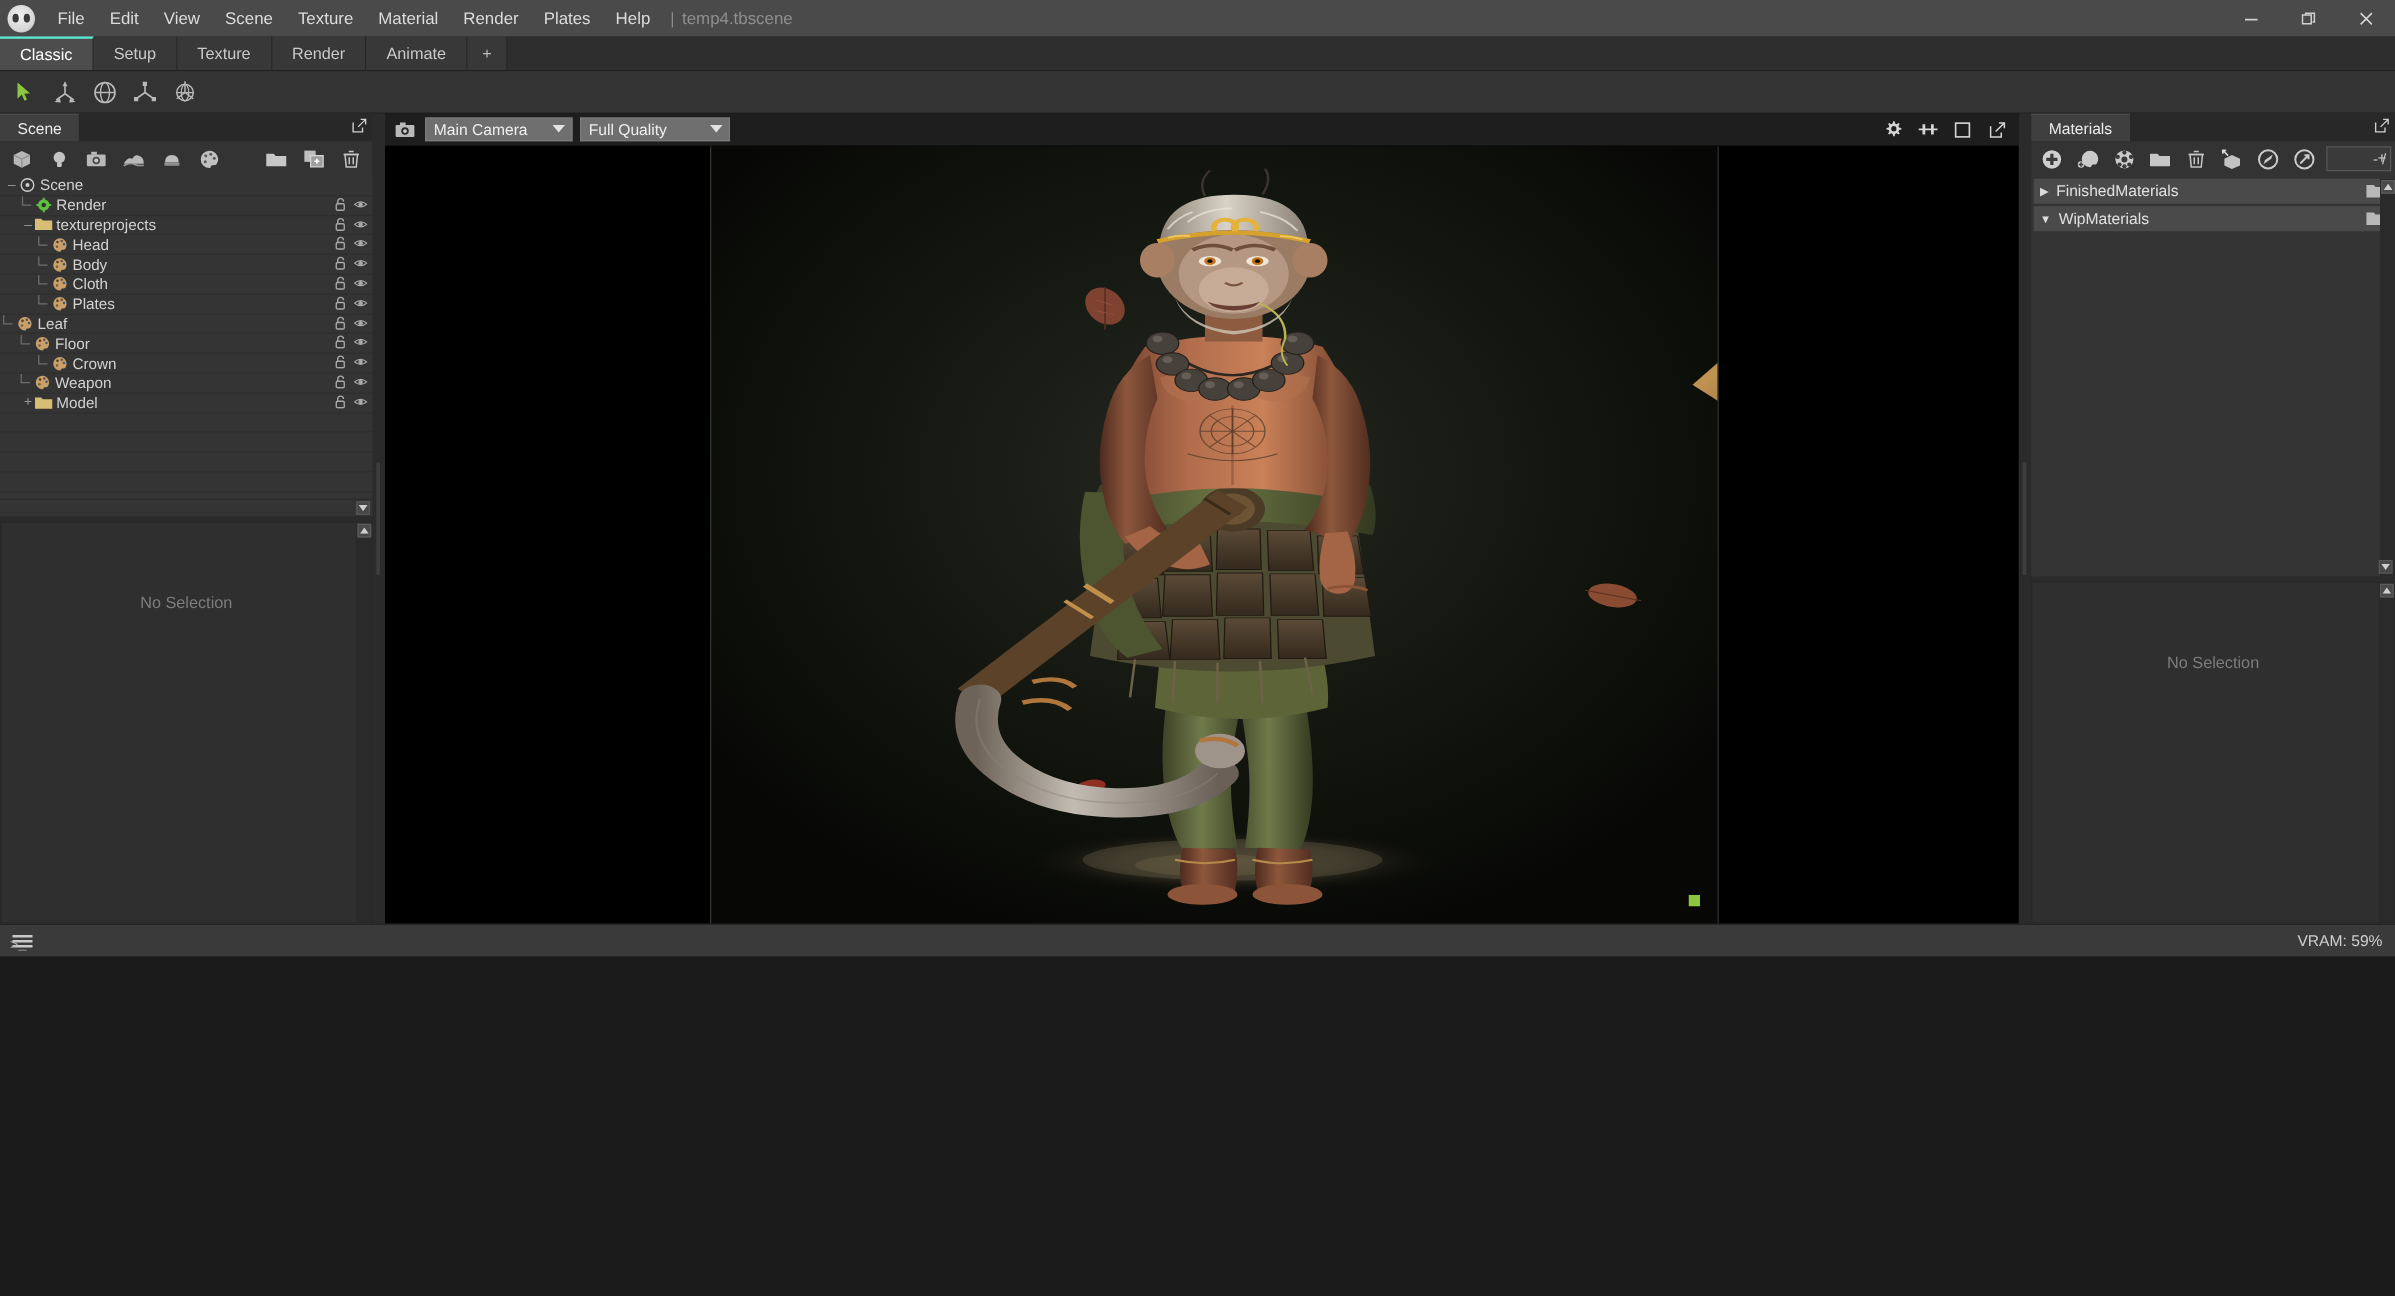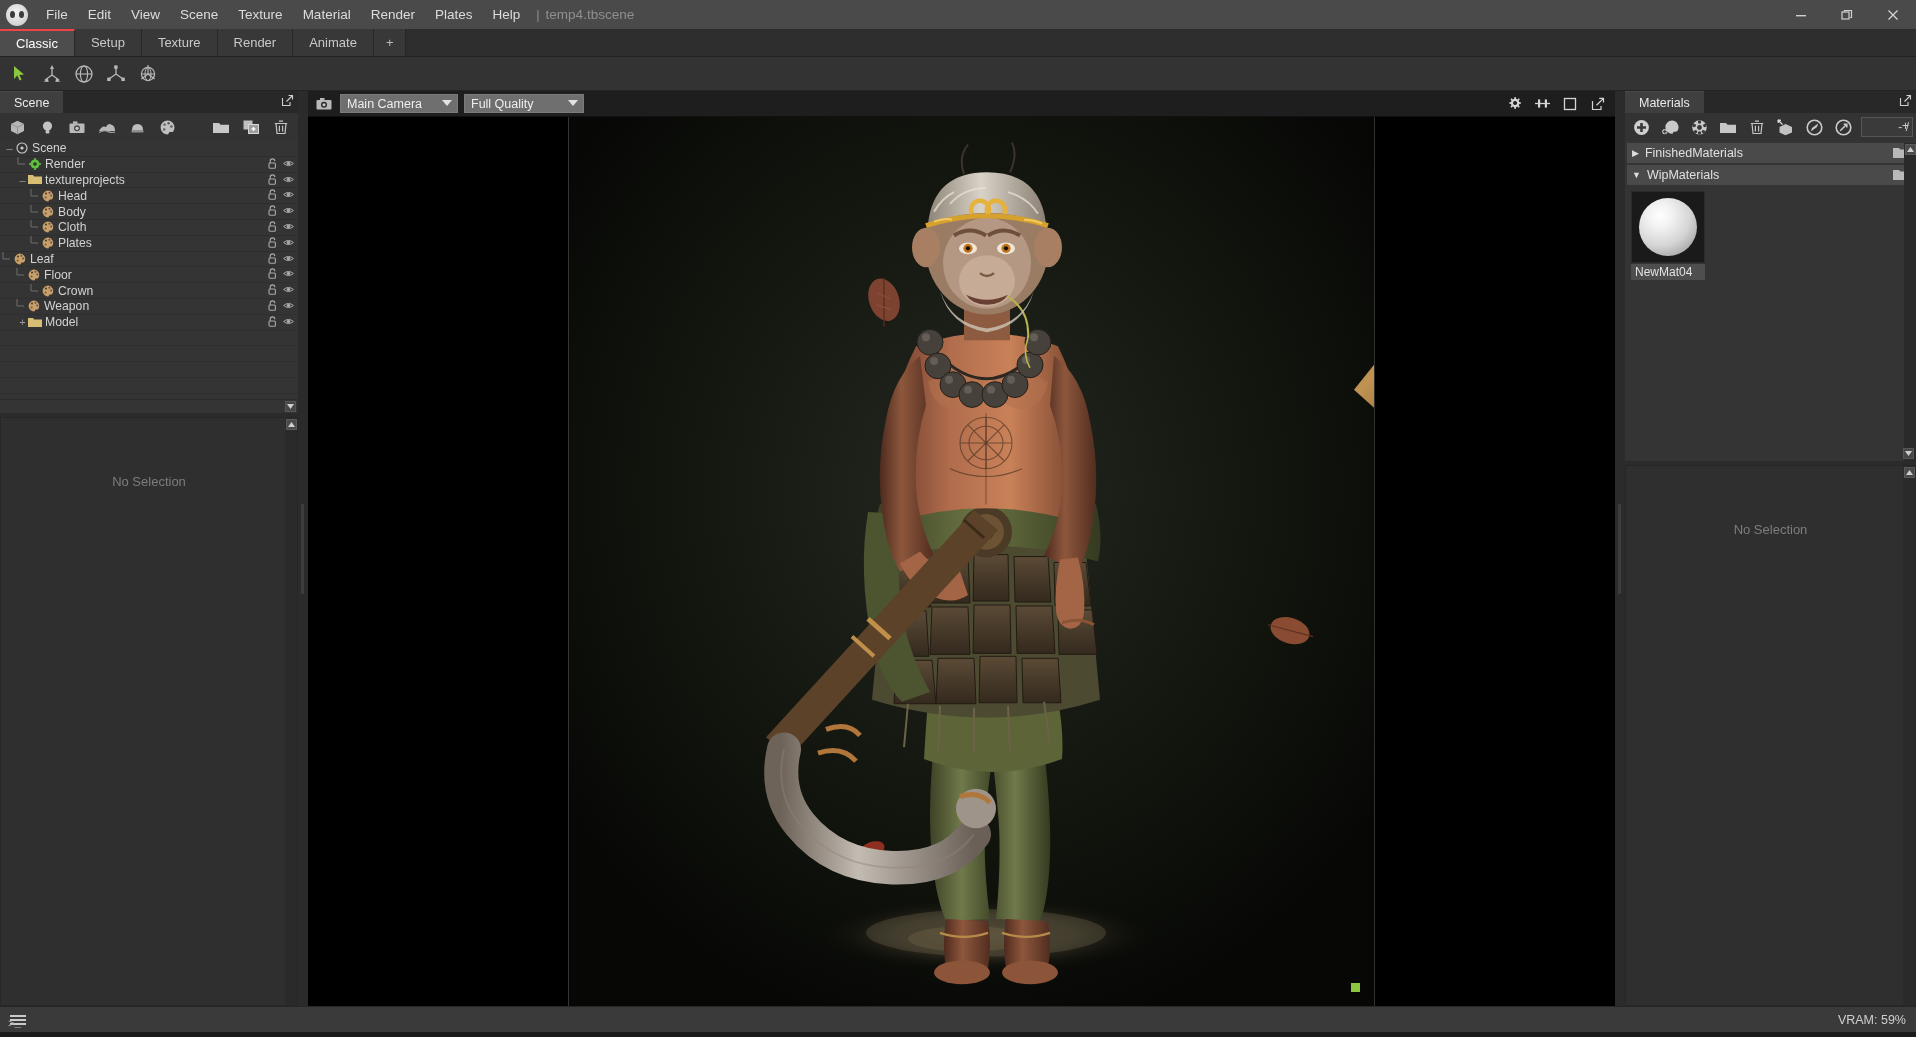--- a/index.html
+++ b/index.html
@@ -3,21 +3,21 @@
 <meta charset="utf-8">
 <style>
   * { box-sizing: border-box; margin:0; padding:0; }
   html,body{ background:#1b1b1b; }
   body{
     width:1916px; height:1037px; overflow:hidden;
     font-family:"Liberation Sans", sans-serif;
     font-size:13px; color:#c8c8c8;
     -webkit-font-smoothing:antialiased;
   }
-  .app{ position:relative; width:1916px; height:1032px; background:#2b2b2b; display:flex; flex-direction:column; }
+  .app{ position:relative; width:1916px; height:765px; background:#2b2b2b; display:flex; flex-direction:column; }
 
   
   .menubar{
     height:29px; background:#4a4a4a; display:flex; align-items:center;
     flex:0 0 29px; position:relative;
   }
   .logo{
     width:22px;height:22px;margin:0 8px 0 6px;border-radius:50%;
     background:radial-gradient(circle at 45% 40%, #f2f2f2 0%, #d8d8d8 60%, #b8b8b8 100%);
     position:relative; flex:0 0 22px;
@@ -35,21 +35,21 @@
   .wincontrols{ position:absolute; right:0; top:0; height:29px; display:flex; }
   .wc{ width:46px;height:29px; display:flex;align-items:center;justify-content:center; color:#d0d0d0; }
 
   
   .layouttabs{ height:28px; background:#2e2e2e; display:flex; align-items:stretch; flex:0 0 28px;
     border-bottom:1px solid #222; }
   .ltab{
     padding:0 16px; display:flex;align-items:center; font-size:13px; color:#c9c9c9;
     background:#383838; border-right:1px solid #272727; cursor:default;
   }
-  .ltab.active{ background:#4d4d4d; color:#ffffff; border-top:2px solid #ef4444; }
+  .ltab.active{ background:#4d4d4d; color:#ffffff; border-top:2px solid #5eead4; }
   .ltab.plus{ padding:0 12px; color:#bbb; }
 
   
   .toolstrip{ height:34px; background:#333333; display:flex; align-items:center; padding-left:4px; flex:0 0 34px;
     border-bottom:1px solid #232323;}
   .tbtn{ width:32px;height:30px; display:flex;align-items:center;justify-content:center; }
 
   
   .bodyrow{ flex:1 1 auto; display:flex; min-height:0; background:#262626; }
 
@@ -1047,28 +1047,20 @@
           </div>
           <div class="matgroup">
             <span class="tri">▼</span>
             <span>WipMaterials</span>
             <span class="fld">
               <svg width="16" height="12" viewBox="0 0 16 12">
                   <path d="M0 1 H6 L7.4 2.6 H16 V11 H0 Z" fill="#b9b9b9"></path>
                 </svg>
             </span>
           </div>
-          <div class="matlist">
-            <div class="matcell">
-              <div class="matthumb">
-                <div class="sphere"></div>
-              </div>
-              <div class="matname">NewMat04</div>
-            </div>
-          </div>
           <div class="vscroll" style="top:2px;">
             <div class="up">
               <svg width="7" height="5" viewBox="0 0 7 5">
                   <path d="M3.5 0 L7 5 H0 Z" fill="#cfcfcf"></path>
                 </svg>
             </div>
           </div>
           <div style="position:absolute;right:2px;bottom:2px;width:11px;height:11px;background:#474747;border:1px solid #565656;display:flex;align-items:center;justify-content:center;">
             <svg width="7" height="5" viewBox="0 0 7 5">
                 <path d="M0 0 H7 L3.5 5 Z" fill="#cfcfcf"></path>

